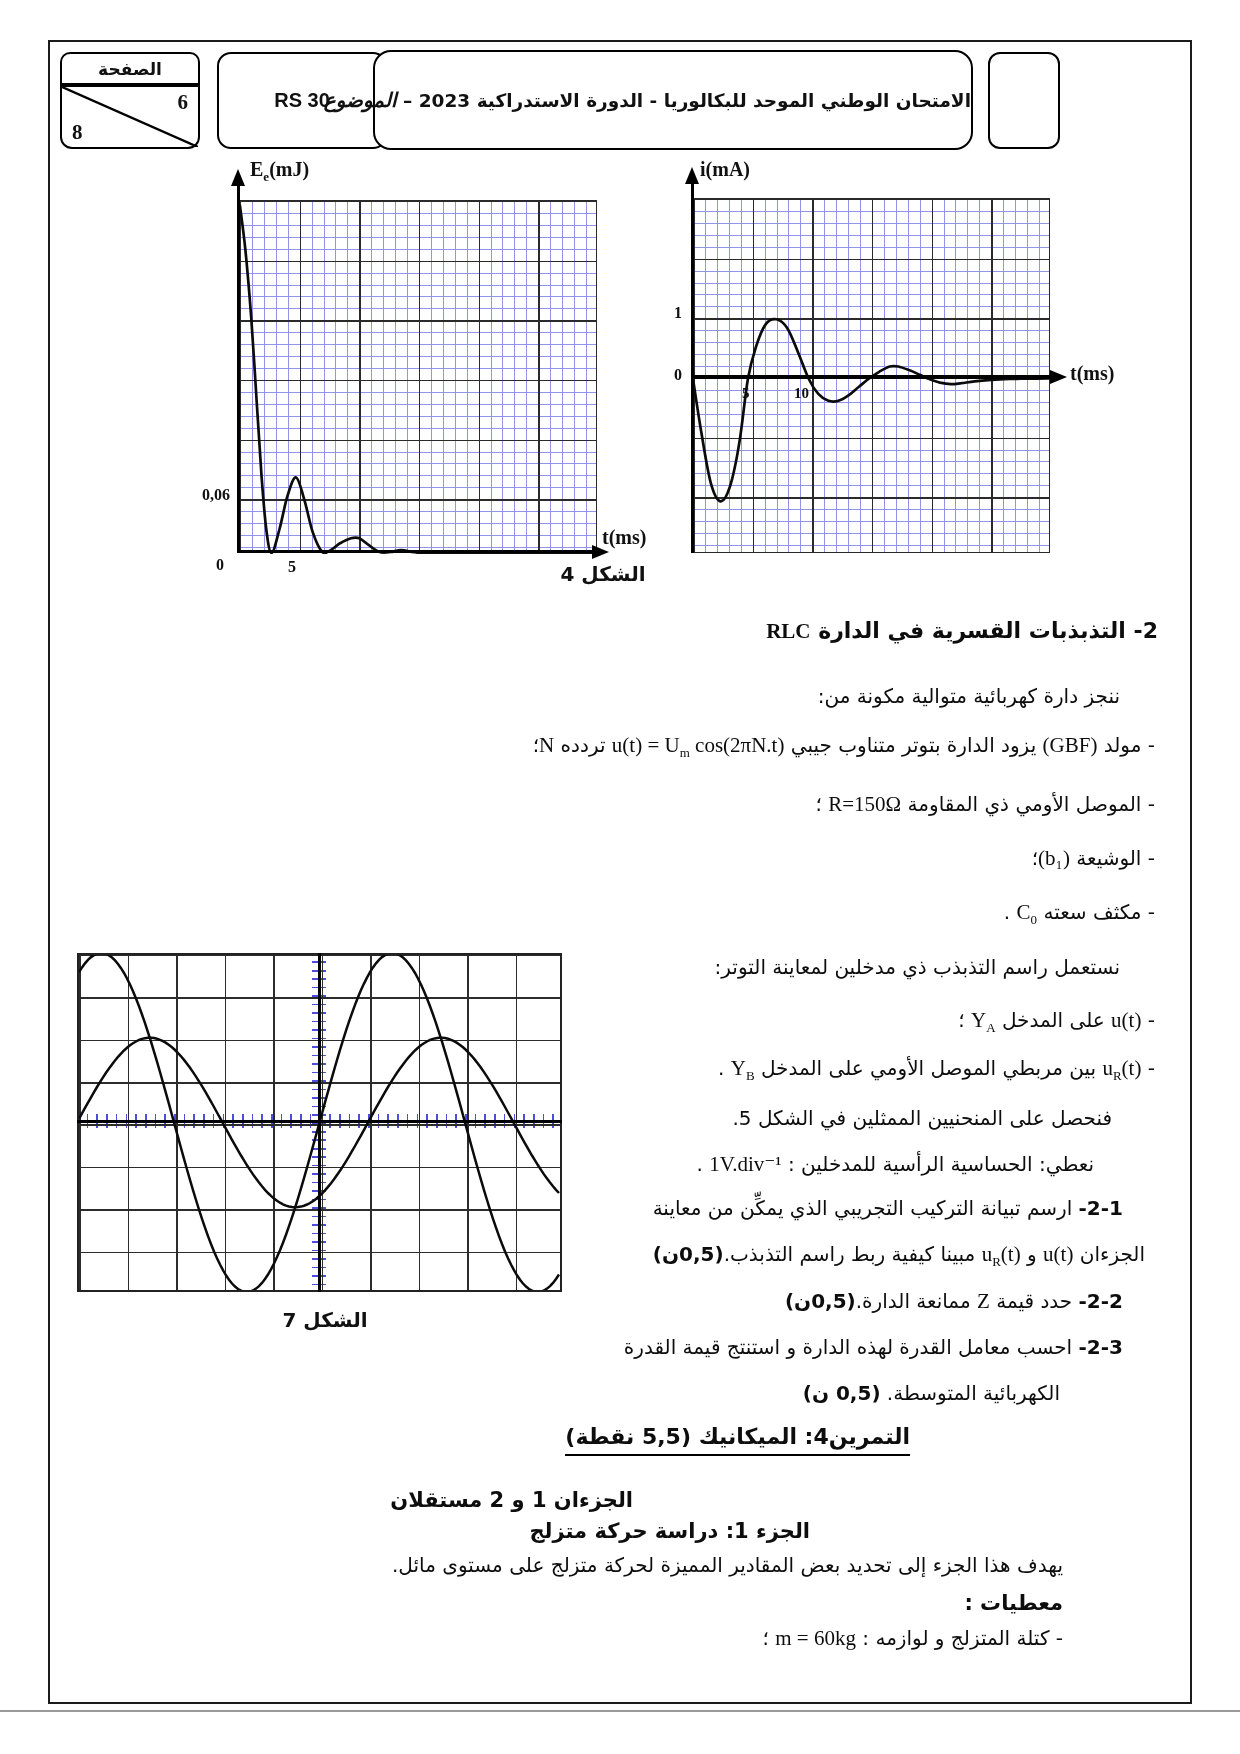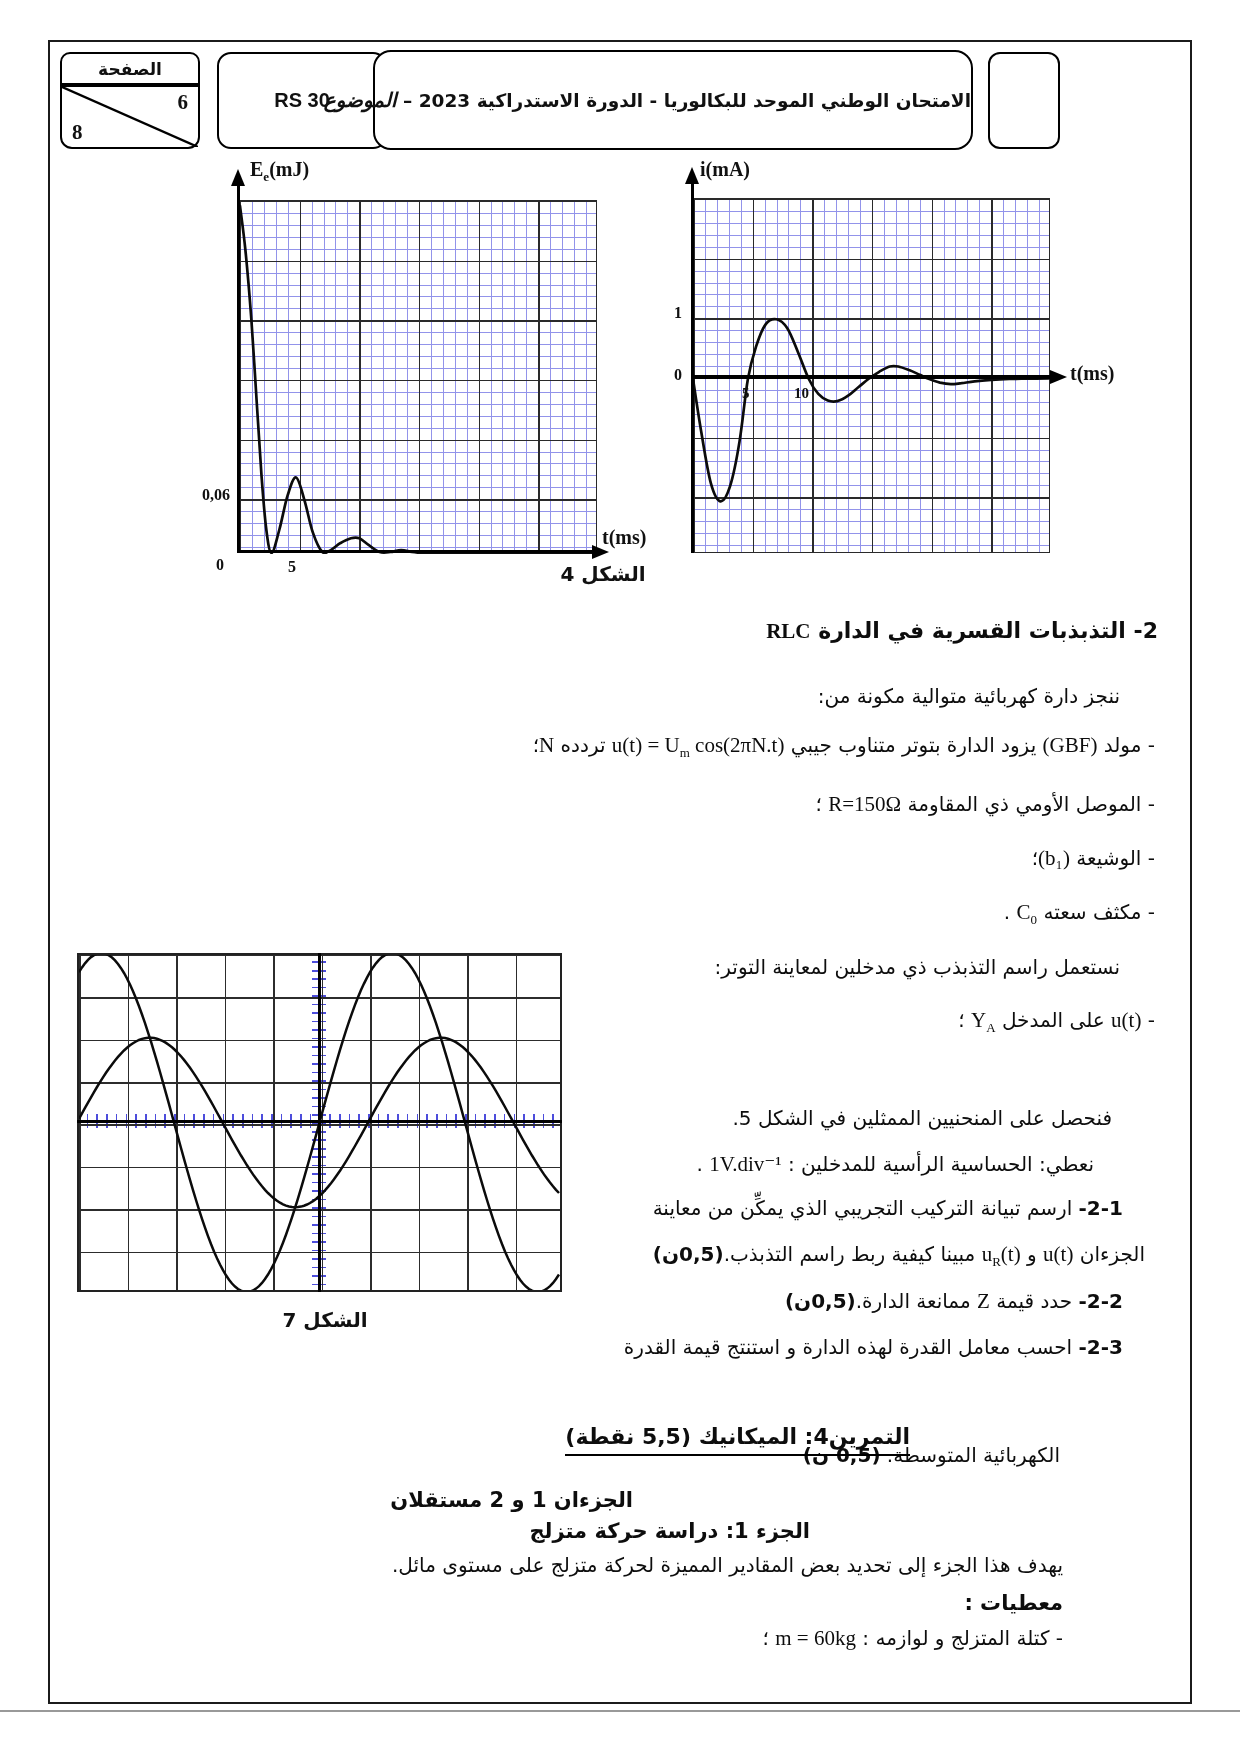--- a/index.html
+++ b/index.html
@@ -141,34 +141,35 @@
   <div class="line" style="top:792px;right:85px;"><span>- الموصل الأومي ذي المقاومة </span><span class="ltx" dir="ltr">R=150Ω</span><span> ؛</span></div>
 
   <div class="line" style="top:846px;right:85px;"><span>- الوشيعة </span><span class="ltx" dir="ltr">(b₁)</span><span>؛</span></div>
 
   <div class="line" style="top:900px;right:85px;text-align:right;"><span>- مكثف سعته </span><span class="ltx" dir="ltr"><span>C</span><sub>0</sub></span><span> .</span></div>
 
   <div class="line" style="top:955px;right:120px;">نستعمل راسم التذبذب ذي مدخلين لمعاينة التوتر:</div>
 
   <div class="line" style="top:1008px;right:85px;"><span>- </span><span class="ltx" dir="ltr">u(t)</span><span> على المدخل </span><span class="ltx" dir="ltr"><span>Y</span><sub>A</sub></span><span> ؛</span></div>
 
+  <div class="line" style="top:1056px;right:85px;"><span>- </span><span class="ltx" dir="ltr"><span>u</span><sub>R</sub><span>(t)</span></span><span> بين مربطي الموصل الأومي على المدخل </span><span class="ltx" dir="ltr"><span>Y</span><sub>B</sub></span><span> .</span></div>
 
   <div class="line" style="top:1106px;right:128px;">فنحصل على المنحنيين الممثلين في الشكل 5.</div>
 
   <div class="line" style="top:1152px;right:146px;"><span>نعطي: الحساسية الرأسية للمدخلين :  </span><span class="ltx" dir="ltr">1V.div⁻¹</span><span> .</span></div>
 
   <div class="line" style="top:1196px;right:117px;"><span class="qnum">2-1-</span><span> ارسم تبيانة التركيب التجريبي الذي يمكِّن من معاينة</span></div>
 
   <div class="line" style="top:1242px;right:95px;"><span>الجزءان </span><span class="ltx" dir="ltr">u(t)</span><span> و </span><span class="ltx" dir="ltr"><span>u</span><sub>R</sub><span>(t)</span></span><span> مبينا كيفية ربط راسم التذبذب.</span><span class="mark">(0,5ن)</span></div>
 
   <div class="line" style="top:1289px;right:117px;"><span class="qnum">2-2-</span><span> حدد قيمة </span><span class="ltx" dir="ltr">Z</span><span> ممانعة الدارة.</span><span class="mark">(0,5ن)</span></div>
 
   <div class="line" style="top:1335px;right:117px;"><span class="qnum">2-3-</span><span> احسب معامل القدرة لهذه الدارة و استنتج قيمة القدرة</span></div>
 
-  <div class="line" style="top:1443px;right:180px;"><span>الكهربائية المتوسطة. </span><span class="mark">(0,5 ن)</span></div>
+  <div class="line" style="top:1381px;right:180px;"><span>الكهربائية المتوسطة. </span><span class="mark">(0,5 ن)</span></div>
 
   <div class="line" style="top:1424px;right:330px;"><span id="ex4-title">التمرين4: الميكانيك (5,5 نقطة)</span></div>
   <div class="line sechead" style="top:1488px;right:607px;">الجزءان 1 و 2 مستقلان</div>
   <div class="line sechead" style="top:1519px;right:430px;">الجزء 1: دراسة حركة متزلج</div>
   <div class="line" style="top:1553px;right:177px;">يهدف هذا الجزء إلى  تحديد بعض المقادير المميزة لحركة متزلج على مستوى مائل.</div>
   <div class="line sechead" style="top:1591px;right:177px;">معطيات :</div>
   <div class="line" style="top:1626px;right:177px;"><span>- كتلة المتزلج و لوازمه :  </span><span class="ltx" dir="ltr">m = 60kg</span><span>  ؛</span></div>
 </div>
 
 </body></html>

